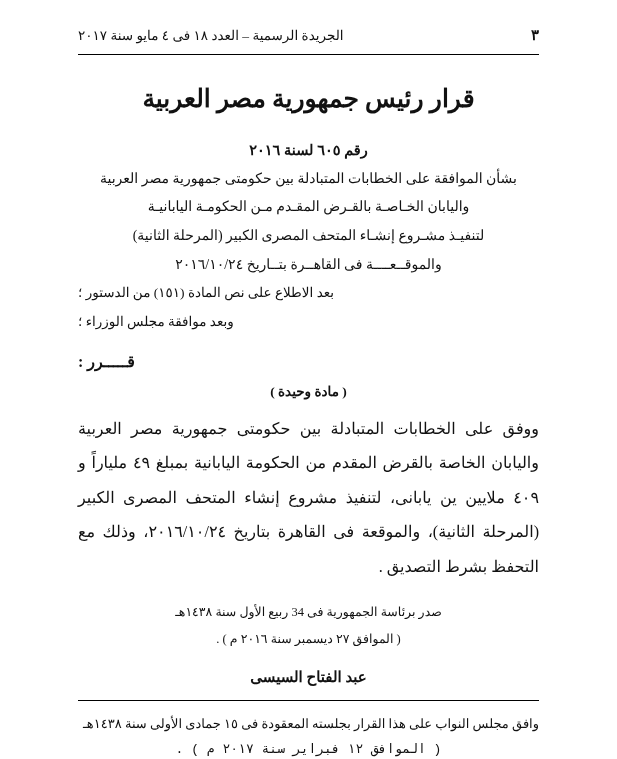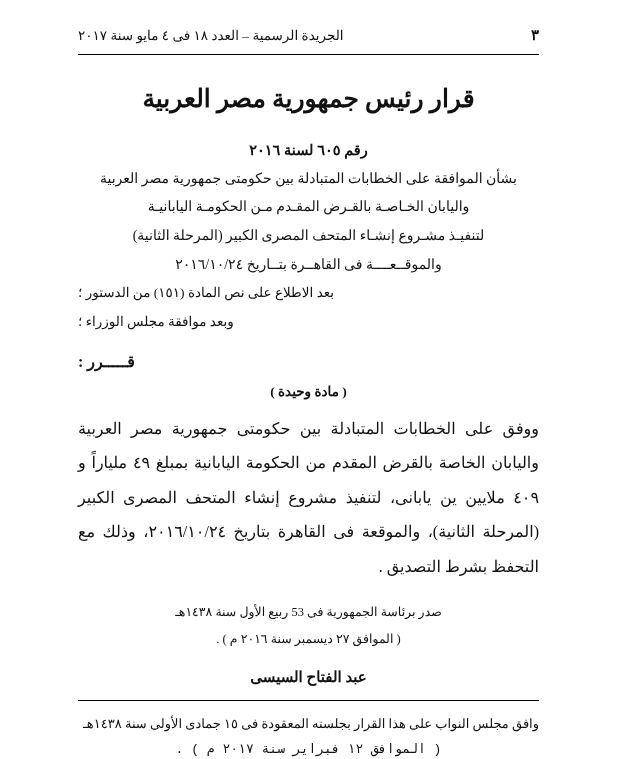--- a/index.html
+++ b/index.html
@@ -186,21 +186,21 @@
 
     <div class="recital">بعد الاطلاع على نص المادة (١٥١) من الدستور ؛</div>
     <div class="recital">وبعد موافقة مجلس الوزراء ؛</div>
 
     <div class="decision-word">قـــــرر :</div>
     <div class="article-head">( مادة وحيدة )</div>
 
     <div class="article-body">ووفق على الخطابات المتبادلة بين حكومتى جمهورية مصر العربية واليابان الخاصة بالقرض المقدم من الحكومة اليابانية بمبلغ ٤٩ ملياراً و ٤٠٩ ملايين ين يابانى، لتنفيذ مشروع إنشاء المتحف المصرى الكبير (المرحلة الثانية)، والموقعة فى القاهرة بتاريخ ٢٠١٦/١٠/٢٤، وذلك مع التحفظ بشرط التصديق .</div>
 
     <div class="issued">
-      <div>صدر برئاسة الجمهورية فى 53 ربيع الأول سنة ١٤٣٨هـ</div>
+      <div>صدر برئاسة الجمهورية فى 34 ربيع الأول سنة ١٤٣٨هـ</div>
       <div class="line2">( الموافق ٢٧ ديسمبر سنة ٢٠١٦ م ) .</div>
     </div>
 
     <div class="signature">عبد الفتاح السيسى</div>
 
     <div class="bottom-rule"></div>
 
     <div class="footnote">
       <div>وافق مجلس النواب على هذا القرار بجلسته المعقودة فى ١٥ جمادى الأولى سنة ١٤٣٨هـ</div>
       <div class="line2">( الموافق ١٢ فبراير سنة ٢٠١٧ م ) .</div>

